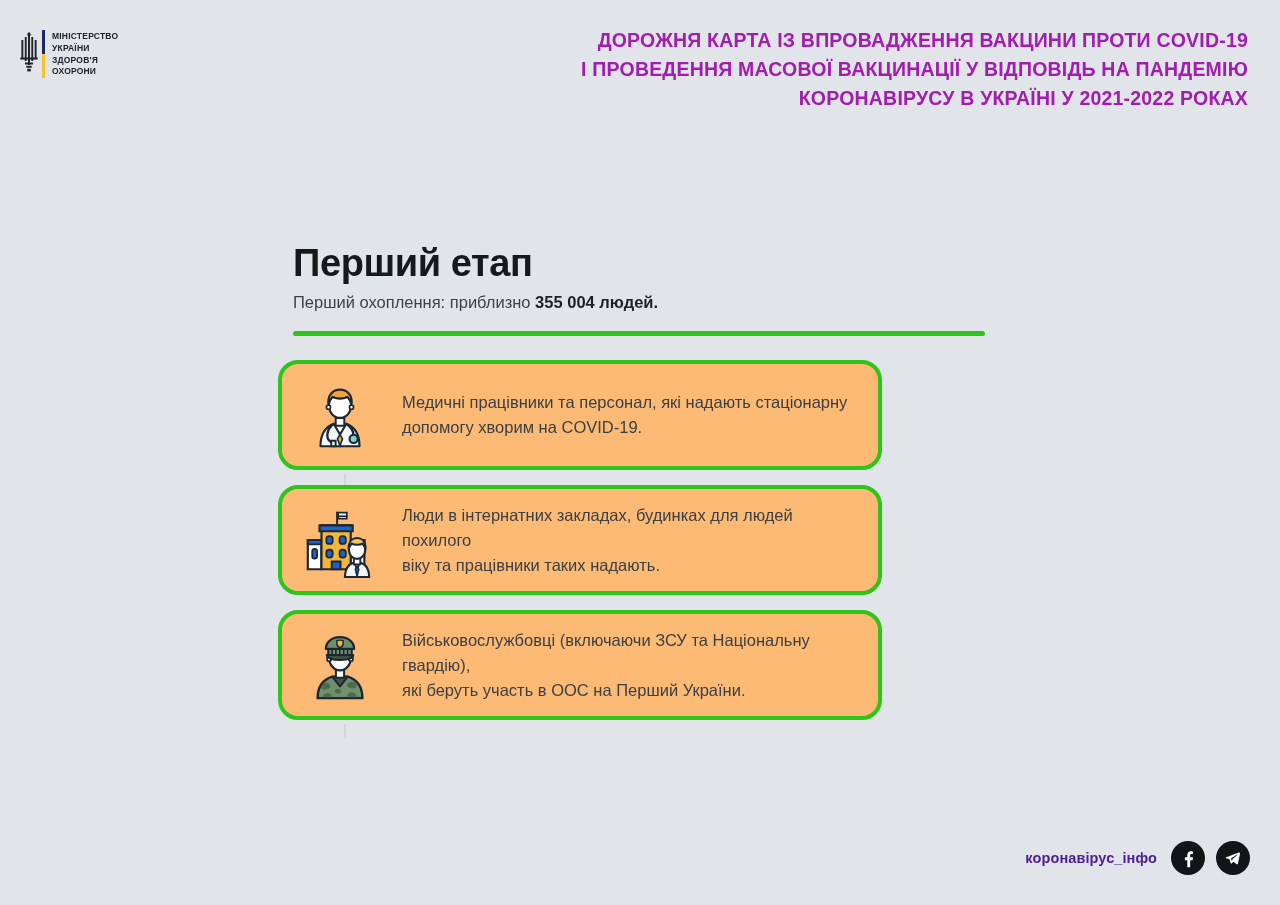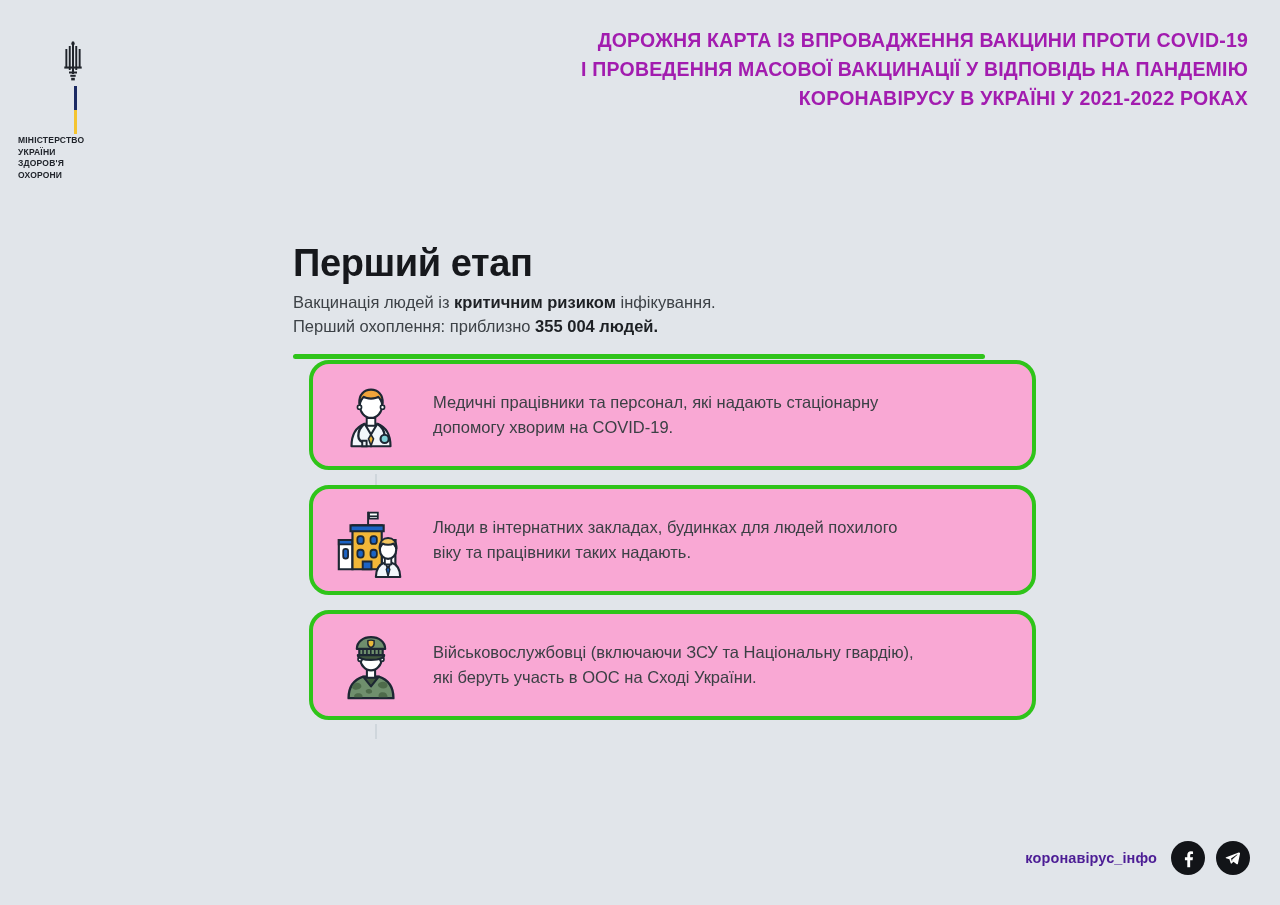--- a/index.html
+++ b/index.html
@@ -12,21 +12,21 @@
     background:#e1e5ea;
     font-family:"Liberation Sans", sans-serif;
     position:relative;
     overflow:hidden;
     color:#2b2f33;
   }
 
   
   .header { position:absolute; top:0; left:0; width:1280px; height:130px; }
 
-  .logo { position:absolute; left:18px; top:40px; display:flex; align-items:flex-end;flex-direction:column; }
+  .logo { position:absolute; left:18px; top:30px; display:flex; align-items:center; }
   .logo-trident { width:22px; height:46px; flex:none; }
   .logo-bar { width:3px; height:48px; margin:0 7px 0 2px; flex:none;
               background:linear-gradient(to bottom,#1b2a63 0 50%,#f4c430 50% 100%); }
   .logo-text { display:flex; flex-direction:column; justify-content:flex-start; padding-top:1px; }
   .logo-text span {
     font-size:8.5px; font-weight:700; letter-spacing:0.2px;
     line-height:11.6px; color:#20242b; white-space:nowrap;
     font-family:"Liberation Sans", sans-serif;
   }
 
@@ -56,27 +56,26 @@
   .divider {
     margin-top:16px; width:692px; height:5px; border-radius:3px;
     background:#2fc41a;
   }
 
   
   .cards { position:absolute; left:278px; top:360px; width:727px; }
 
   .card {
     position:relative;
-    width:727px; height:110px;
-    background:#f9a8d4;
+    width:604px; height:110px;
+    background:#fdba74;
     border:4px solid #2fc41a;
     border-radius:20px;
     display:flex; align-items:center;
     margin-bottom:15px;
-    margin-left:31px;
   }
   .card:last-child { margin-bottom:0; }
 
   .connector {
     position:absolute; left:62px; width:2px; height:15px;
     background:#cfd6dc;
   }
   .conn-1 { top:110px; }
   .conn-2 { top:235px; }
 
@@ -142,21 +141,20 @@
   <div class="title">
     <span>ДОРОЖНЯ КАРТА ІЗ ВПРОВАДЖЕННЯ ВАКЦИНИ ПРОТИ COVID-19</span>
     <span>І ПРОВЕДЕННЯ МАСОВОЇ ВАКЦИНАЦІЇ У ВІДПОВІДЬ НА ПАНДЕМІЮ</span>
     <span>КОРОНАВІРУСУ В УКРАЇНІ У 2021-2022 РОКАХ</span>
   </div>
 </div>
 
 <div class="stage">
   <div class="stage-title">Перший етап</div>
   <div class="stage-sub">
-    <span class="stage-sub-line"><span>Вакцинація людей із </span><b>критичним ризиком</b><span> інфікування.</span></span>
     <span class="stage-sub-line"><span>Перший охоплення: приблизно </span><b>355 004 людей.</b></span>
   </div>
   <div class="divider"></div>
 </div>
 
 <div class="cards">
 
   <div class="card">
     <div class="card-icon">
       <svg viewBox="0 0 80 80" aria-hidden="true">
@@ -258,21 +256,21 @@
 
         <path d="M25.5 23.5c0-7 6.5-11.5 14.5-11.5s14.5 4.5 14.5 11.5z" fill="#55755232" stroke="none"></path>
         <path d="M25.5 23.5c0-7.5 6.5-12 14.5-12s14.5 4.5 14.5 12z" fill="#6f8f6d" stroke="#1d2733" stroke-width="2.3" stroke-linejoin="round"></path>
 
         <path d="M40 14.5c1.9 0 3.2.6 3.2.6v3.2c0 2-1.4 3.2-3.2 4-1.8-.8-3.2-2-3.2-4v-3.2s1.3-.6 3.2-.6z" fill="#e8b93a" stroke="#1d2733" stroke-width="1.5"></path>
 
         <path d="M26.5 29.8h27c0 3.2-6 5-13.5 5s-13.5-1.8-13.5-5z" fill="#41583e" stroke="#1d2733" stroke-width="2.2" stroke-linejoin="round"></path>
       </svg>
     </div>
     <div class="card-text">Військовослужбовці (включаючи ЗСУ та Національну гвардію),
-які беруть участь в ООС на Сході України.</div>
+які беруть участь в ООС на Перший України.</div>
   </div>
 </div>
 
 <div class="footer">
   <span class="footer-label">коронавірус_інфо</span>
 
   <a class="social">
     <span>
       <svg viewBox="0 0 24 24" aria-hidden="true">
         <path fill="#ffffff" d="M14.6 23v-8.4h2.9l.45-3.5H14.6V8.9c0-1 .3-1.7 1.75-1.7h1.7V4.07A24 24 0 0 0 15.5 3.9c-2.6 0-4.35 1.6-4.35 4.5v2.7H8.3v3.5h2.85V23z"></path>

